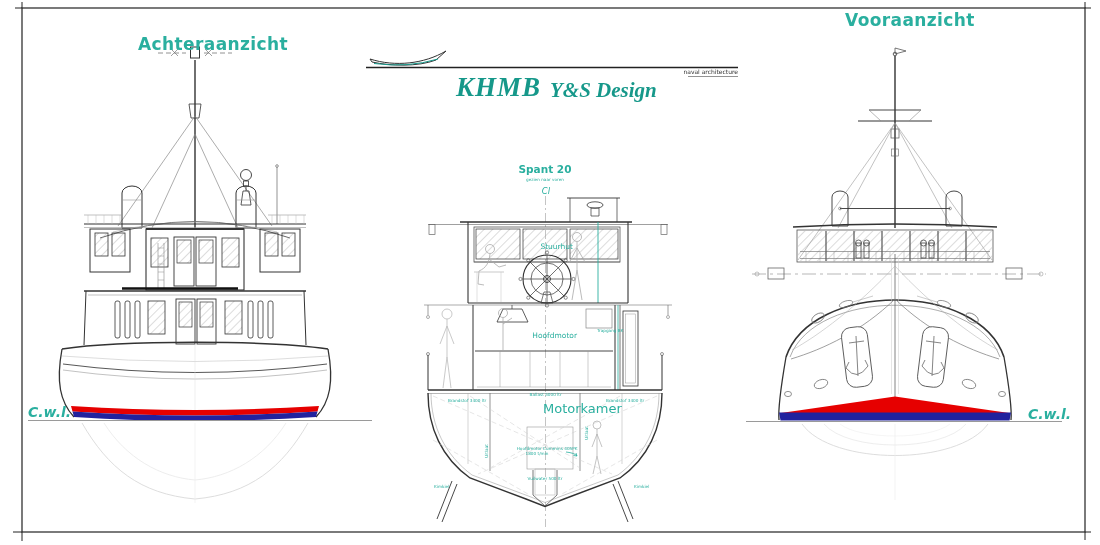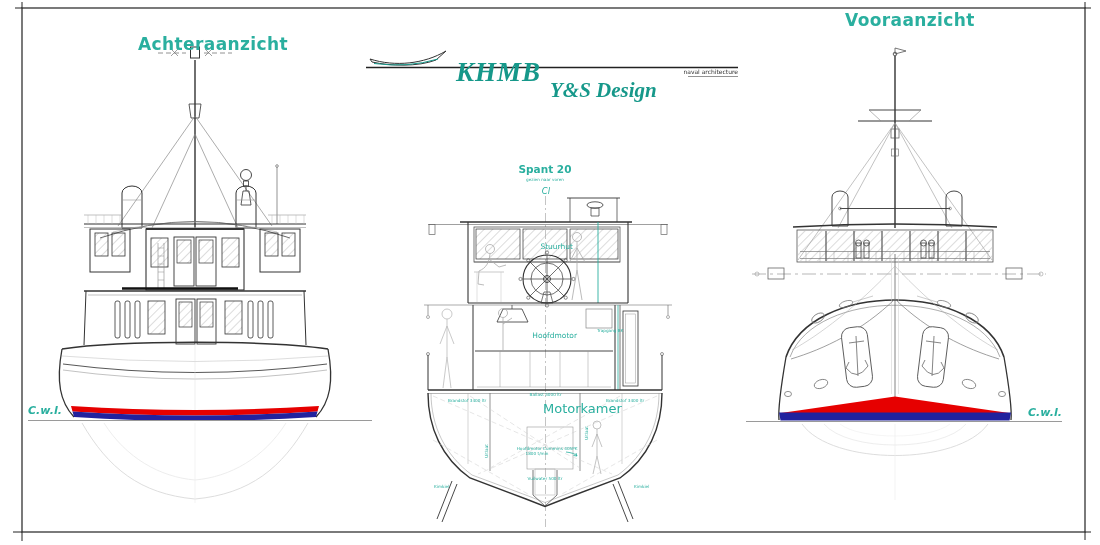--- a/index.html
+++ b/index.html
@@ -6,22 +6,22 @@
   #sheet{position:relative;width:1100px;height:545px;background:#fff;overflow:hidden;
          font-family:"DejaVu Sans",sans-serif;}
   #linework{position:absolute;left:0;top:0;}
   .lbl{position:absolute;color:#2aaf9f;white-space:nowrap;line-height:1.1;}
   .ctr{text-align:center;}
   .title{font-size:17px;font-weight:600;letter-spacing:.4px;}
   .tiny{font-size:6px;transform:scale(.7);transform-origin:50% 0;}
   .tinyl{font-size:6px;transform:scale(.7);transform-origin:0 0;}
   .vtiny{font-size:6px;transform:rotate(-90deg) scale(.7);transform-origin:0 0;}
   .room{font-size:7.5px;text-align:right;}
-  .cwl{font-size:11px;font-style:italic;font-weight:600;}
-  #logo-text{position:absolute;left:456px;top:41px;display:flex;align-items:center;gap:9px;
+  .cwl{font-size:14px;font-style:italic;font-weight:600;}
+  #logo-text{position:absolute;left:456px;top:41px;display:flex;align-items:flex-end;gap:9px;
              font-family:"Liberation Serif","DejaVu Serif",serif;font-style:italic;color:#16988a;}
   #logo-text .co{font-size:27px;font-weight:bold;letter-spacing:1px;}
   #logo-text .st{font-size:21px;font-weight:bold;margin-top:37px;}
   .tagline{font-size:6px;color:#333;text-align:right;}
 </style>
 </head>
 <body>
 
 <div id="sheet">
 

